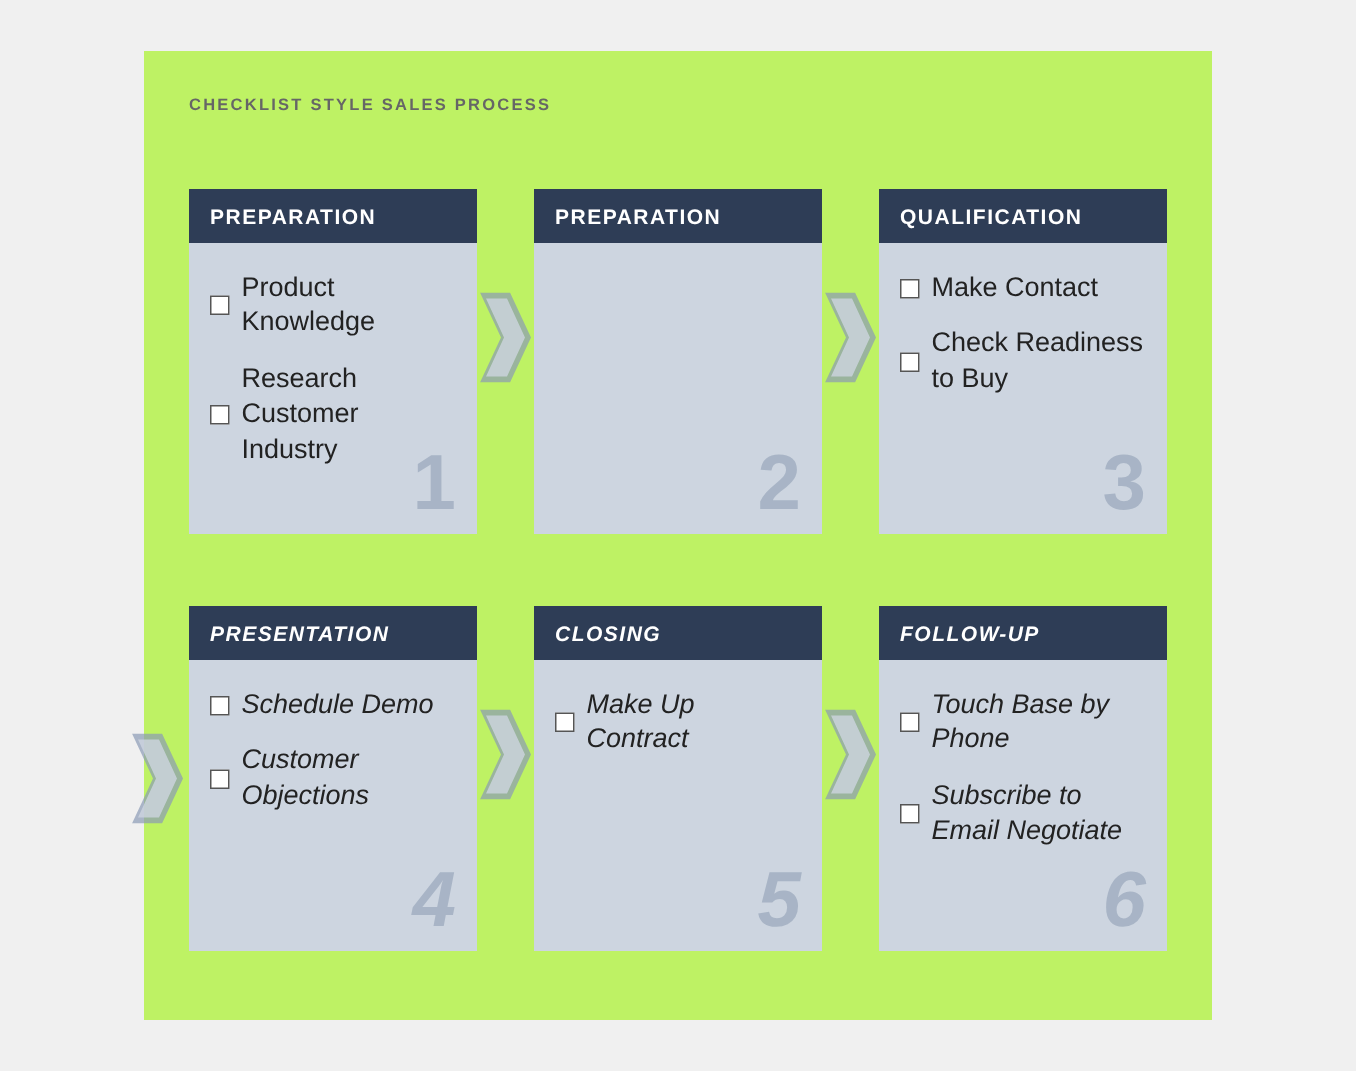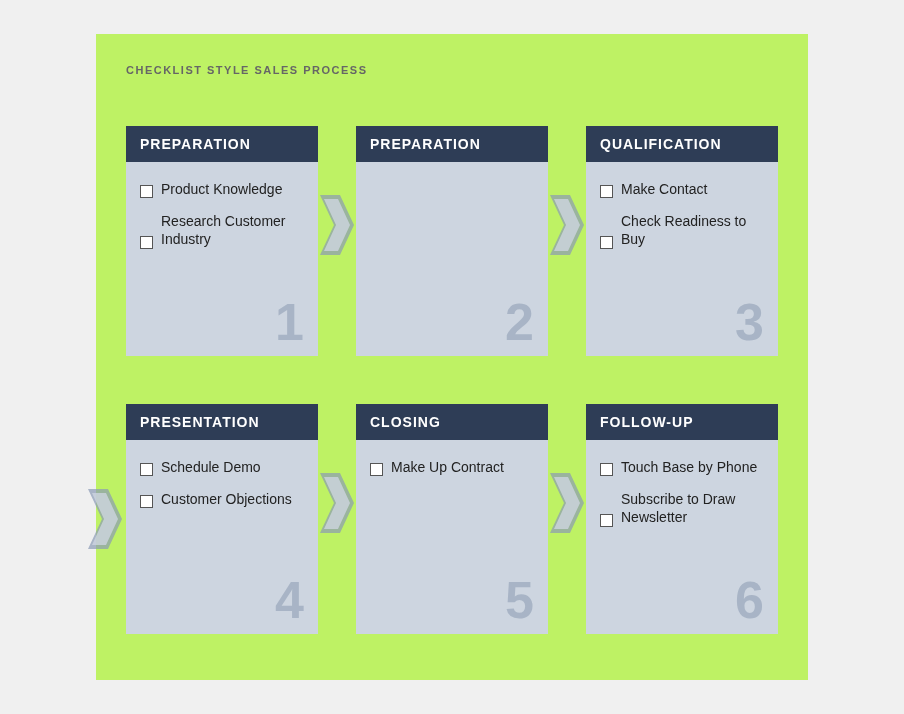--- a/index.html
+++ b/index.html
@@ -40,23 +40,23 @@
       font-weight: bold;
       letter-spacing: 1px;
       padding: 10px 14px;
     }
     .card-body {
       padding: 18px 14px 10px 14px;
       flex: 1;
     }
     .checklist-item {
       display: flex;
-      align-items: flex-end;
+      align-items: center;
       margin-bottom: 14px;
-      font-size: 14px;
+      font-size: 18px;
       color: #222;
       line-height: 1.3;
     }
     .checkbox {
       width: 13px;
       height: 13px;
       border: 1.5px solid #555;
       background: #fff;
       flex-shrink: 0;
       margin-right: 8px;
@@ -160,21 +160,21 @@
           </div>
           <div class="checklist-item">
             <span class="checkbox"></span>
             <span>Check Readiness to Buy</span>
           </div>
         </div>
         <div class="step-number">3</div>
       </div>
     </div>
 
-    <div class="row" style="position:relative;">
+    <div class="row" style="position:relative;font-style:italic;">
 
       <div class="card left-arrow-wrap" style="position:relative;">
 
         <div class="left-arrow">
           <svg width="34" height="60" viewBox="0 0 34 60">
             <polygon points="0,0 20,0 34,30 20,60 0,60 14,30" fill="#8a9ab5" opacity="0.7"></polygon>
             <polygon points="4,4 18,4 30,30 18,56 4,56 16,30" fill="#cdd5e0" opacity="0.8"></polygon>
           </svg>
         </div>
         <div class="card-header">PRESENTATION</div>
@@ -218,20 +218,20 @@
 
       <div class="card">
         <div class="card-header">FOLLOW-UP</div>
         <div class="card-body">
           <div class="checklist-item">
             <span class="checkbox"></span>
             <span>Touch Base by Phone</span>
           </div>
           <div class="checklist-item">
             <span class="checkbox"></span>
-            <span>Subscribe to Draw Newsletter</span>
+            <span>Subscribe to Email Negotiate</span>
           </div>
         </div>
         <div class="step-number">6</div>
       </div>
     </div>
   </div>
 </div>
 
 </body></html>

